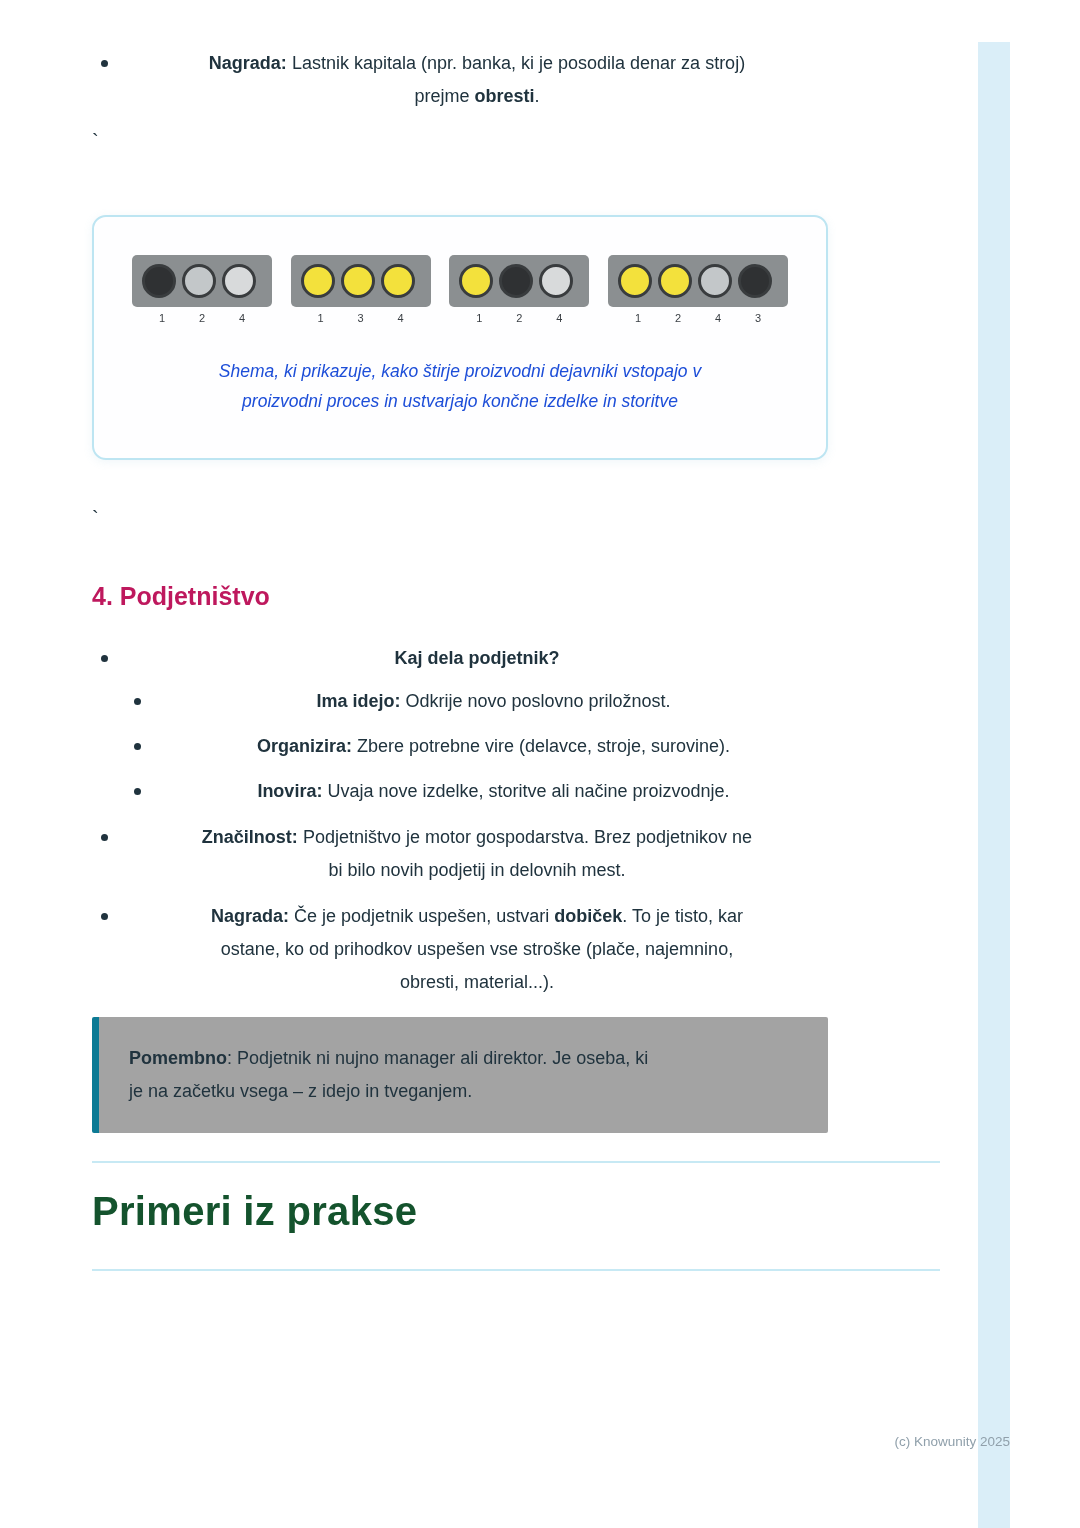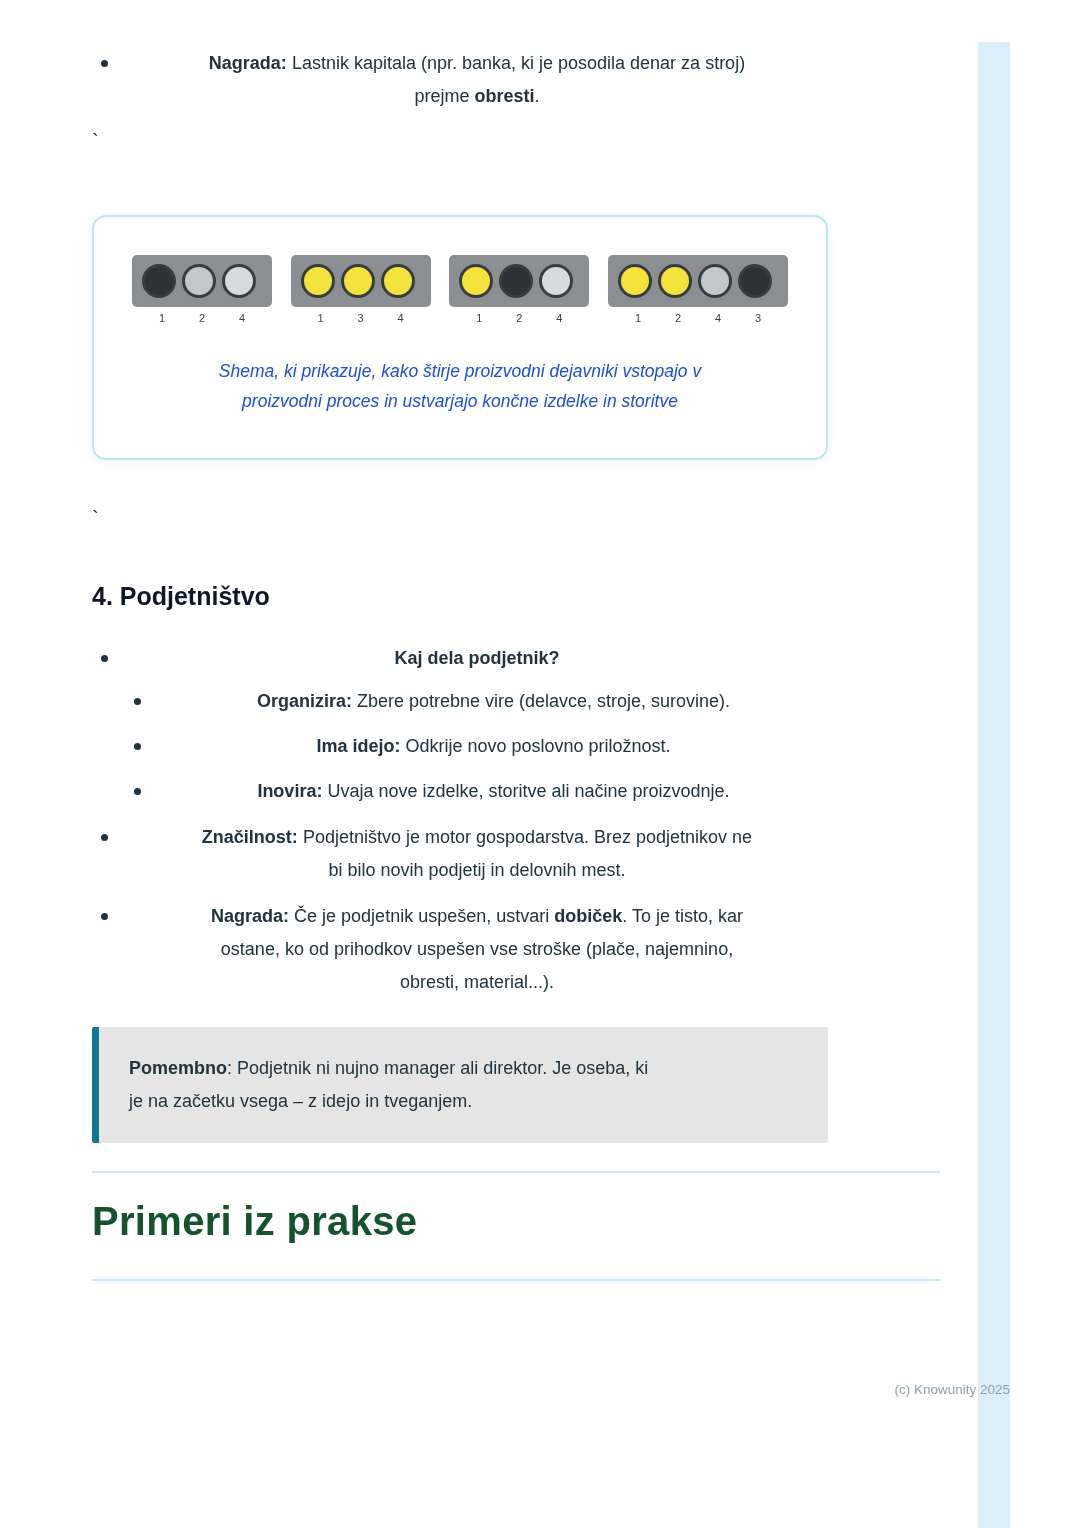--- a/index.html
+++ b/index.html
@@ -30,35 +30,35 @@
     padding:38px 34px 42px; box-shadow:0 2px 10px rgba(120,180,205,0.12);
   }
   .tl-row { display:flex; justify-content:space-between; align-items:flex-start; padding:0 4px; }
   .tl-unit { display:flex; flex-direction:column; }
   .tl-box { background:#8b8f91; border-radius:5px; padding:9px 10px; display:flex; gap:6px; }
   .tl-circle { width:34px; height:34px; border-radius:50%; border:3px solid #393c3e; display:inline-block; }
   .tl-labels { display:flex; margin-top:3px; padding:0 10px; }
   .tl-labels span { width:40px; text-align:center; font-size:11px; line-height:16px; color:#3a3f44; }
   .fig-caption { margin:30px auto 0; max-width:610px; text-align:center; font-style:italic; font-size:17.5px; line-height:30px; color:#1d4ed8; }
 
-  .h3 { margin-top:50px; font-size:25px; line-height:32px; color:#0f172a; font-weight:bold; }
+  .h3 { margin-top:50px; font-size:25px; line-height:32px; color:#be185d; font-weight:bold; }
   .para { margin-top:22px; width:738px; }
   .jline { word-spacing:6px; }
 
   .main-list { margin-top:30px; }
 
   .callout {
-    margin-top:28px; width:736px; background:#e5e5e5;
+    margin-top:18px; width:736px; background:#a3a3a3;
     border-left:7px solid #0d7a94; border-radius:2px;
     padding:25px 30px; font-size:18px; line-height:33px;
   }
   .divider { margin-top:28px; width:848px; height:2px; background:#c7e9f4; }
   .h1 { margin-top:24px; font-size:40px; line-height:48px; color:#14532d; font-weight:bold; letter-spacing:0.3px; }
   .divider-2 { margin-top:34px; }
-  .footer { position:absolute; top:1382px; right:70px; font-size:13.5px; color:#90a0ab; }
+  .footer { position:absolute; top:1434px; right:70px; font-size:13.5px; color:#90a0ab; }
 </style>
 </head>
 <body>
 
 <div class="page">
   <div class="side-strip"></div>
 
   <div class="content">
 
     <ul class="l1 top-list body-text">
@@ -125,22 +125,22 @@
 
     <div class="tick tick2">`</div>
 
     <h3 class="h3">4. Podjetništvo</h3>
 
 
     <ul class="l1 main-list body-text">
       <li>
         <span class="b">Kaj dela podjetnik?</span>
         <ul class="l2">
+          <li><span class="b">Ima idejo:</span><span> Odkrije novo poslovno priložnost.</span></li>
           <li><span class="b">Organizira:</span><span> Zbere potrebne vire (delavce, stroje, surovine).</span></li>
-          <li><span class="b">Ima idejo:</span><span> Odkrije novo poslovno priložnost.</span></li>
           <li><span class="b">Inovira:</span><span> Uvaja nove izdelke, storitve ali načine proizvodnje.</span></li>
         </ul>
       </li>
       <li><span class="b">Značilnost:</span><span> Podjetništvo je motor gospodarstva. Brez podjetnikov ne</span><br><span>bi bilo novih podjetij in delovnih mest.</span></li>
       <li><span class="b">Nagrada:</span><span> Če je podjetnik uspešen, ustvari </span><span class="b">dobiček</span><span>. To je tisto, kar</span><br><span>ostane, ko od prihodkov uspešen vse stroške (plače, najemnino,</span><br><span>obresti, material...).</span></li>
     </ul>
 
     <div class="callout"><span class="b">Pomembno</span><span>: Podjetnik ni nujno manager ali direktor. Je oseba, ki</span><br><span>je na začetku vsega – z idejo in tveganjem.</span></div>
 
     <div class="divider"></div>

